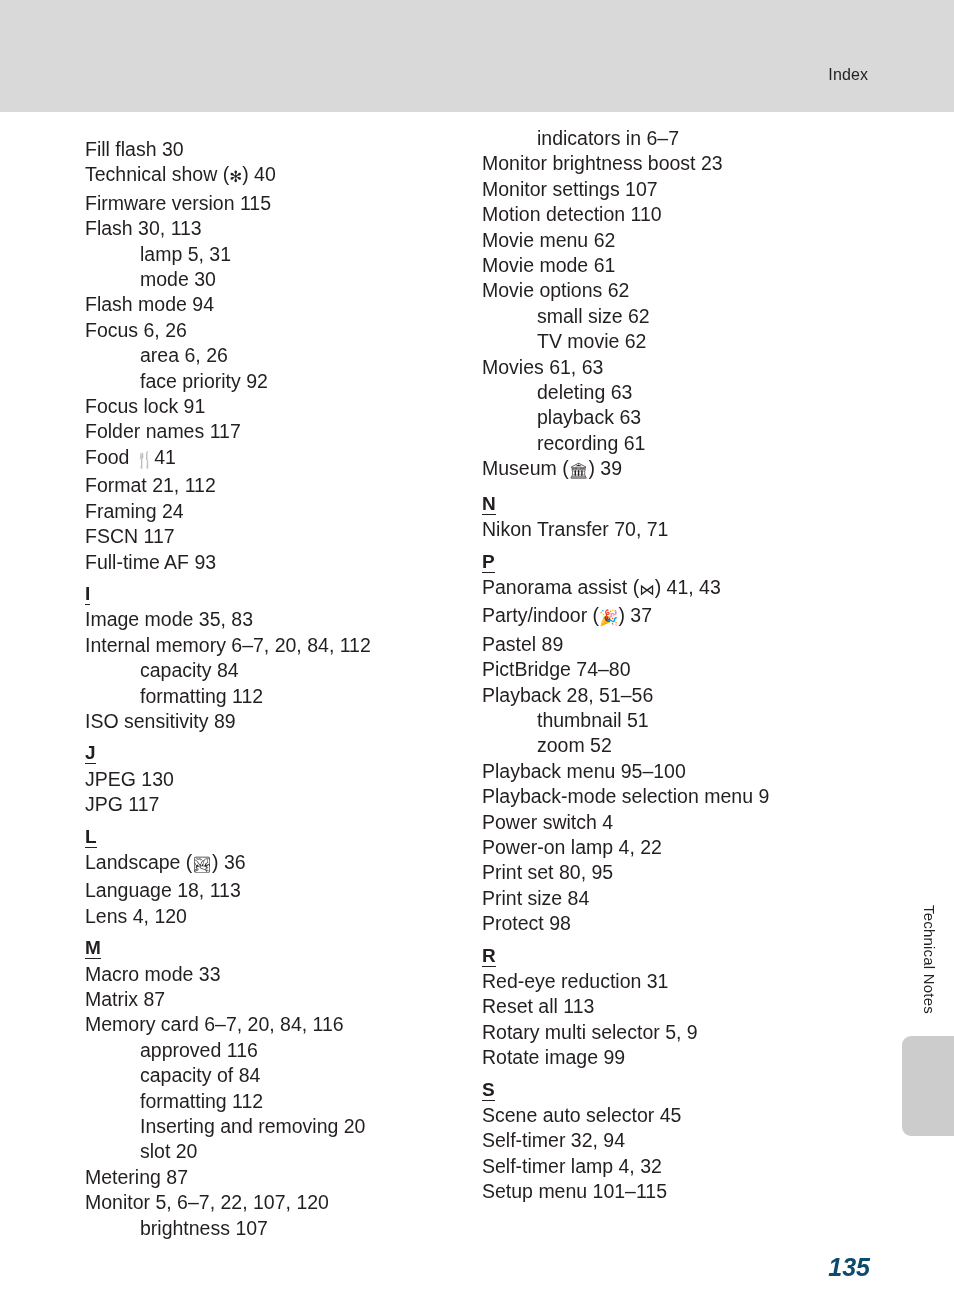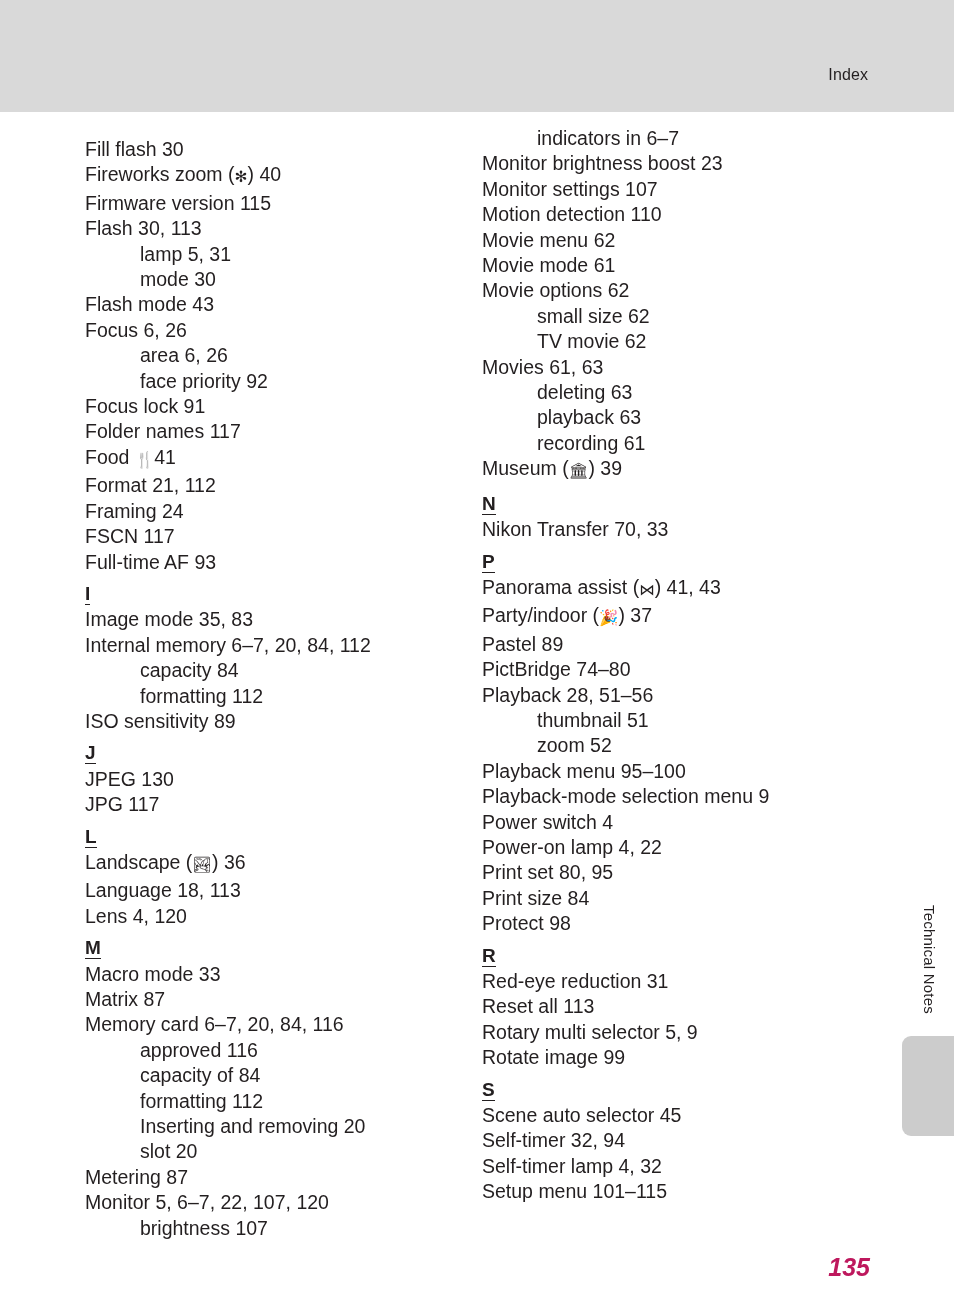--- a/index.html
+++ b/index.html
@@ -75,38 +75,38 @@
     border-top-left-radius:9px;
     border-bottom-left-radius:9px;
   }
   
   .page-number{
     position:absolute;
     right:84px; bottom:32px;
     font-size:25px;
     font-weight:700;
     font-style:italic;
-    color:#be185d;
+    color:#0c4a6e;
   }
 </style>
 </head>
 <body>
 
 <div class="header-band"></div>
 <div class="header-title">Index</div>
 
 <div class="columns">
   <div class="col col-left" id="col-left">
       <div class="entry">Fill flash 30</div>
-      <div class="entry"><span>Fireworks zoom (</span><span class="icon-glyph">✻</span><span>) 40</span></div>
+      <div class="entry"><span>Technical show (</span><span class="icon-glyph">✻</span><span>) 40</span></div>
       <div class="entry">Firmware version 115</div>
       <div class="entry">Flash 30, 113</div>
       <div class="entry indent">lamp 5, 31</div>
       <div class="entry indent">mode 30</div>
-      <div class="entry">Flash mode 43</div>
+      <div class="entry">Flash mode 94</div>
       <div class="entry">Focus 6, 26</div>
       <div class="entry indent">area 6, 26</div>
       <div class="entry indent">face priority 92</div>
       <div class="entry">Focus lock 91</div>
       <div class="entry">Folder names 117</div>
       <div class="entry"><span>Food </span><span class="icon-glyph">🍴</span><span>41</span></div>
       <div class="entry">Format 21, 112</div>
       <div class="entry">Framing 24</div>
       <div class="entry">FSCN 117</div>
       <div class="entry">Full-time AF 93</div>
@@ -145,21 +145,21 @@
       <div class="entry">Movie mode 61</div>
       <div class="entry">Movie options 62</div>
       <div class="entry indent">small size 62</div>
       <div class="entry indent">TV movie 62</div>
       <div class="entry">Movies 61, 63</div>
       <div class="entry indent">deleting 63</div>
       <div class="entry indent">playback 63</div>
       <div class="entry indent">recording 61</div>
       <div class="entry"><span>Museum (</span><span class="icon-glyph">🏛</span><span>) 39</span></div>
       <div class="section-head"><span class="letter">N</span></div>
-      <div class="entry">Nikon Transfer 70, 33</div>
+      <div class="entry">Nikon Transfer 70, 71</div>
       <div class="section-head"><span class="letter">P</span></div>
       <div class="entry"><span>Panorama assist (</span><span class="icon-glyph">⋈</span><span>) 41, 43</span></div>
       <div class="entry"><span>Party/indoor (</span><span class="icon-glyph">🎉</span><span>) 37</span></div>
       <div class="entry">Pastel 89</div>
       <div class="entry">PictBridge 74–80</div>
       <div class="entry">Playback 28, 51–56</div>
       <div class="entry indent">thumbnail 51</div>
       <div class="entry indent">zoom 52</div>
       <div class="entry">Playback menu 95–100</div>
       <div class="entry">Playback-mode selection menu 9</div>

